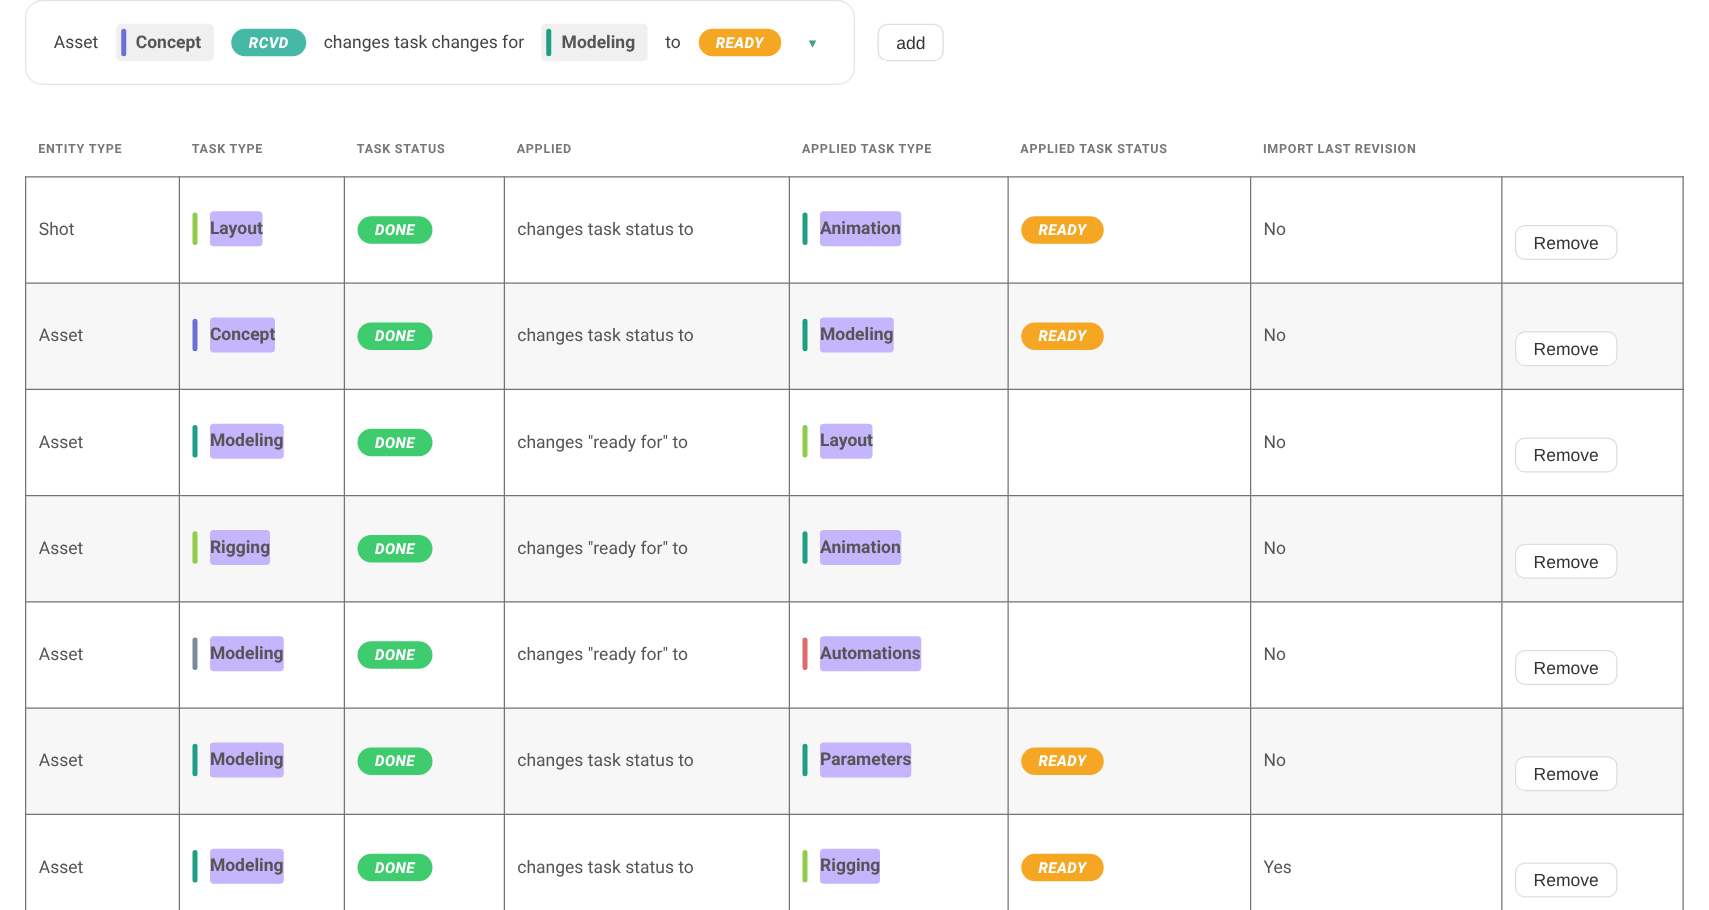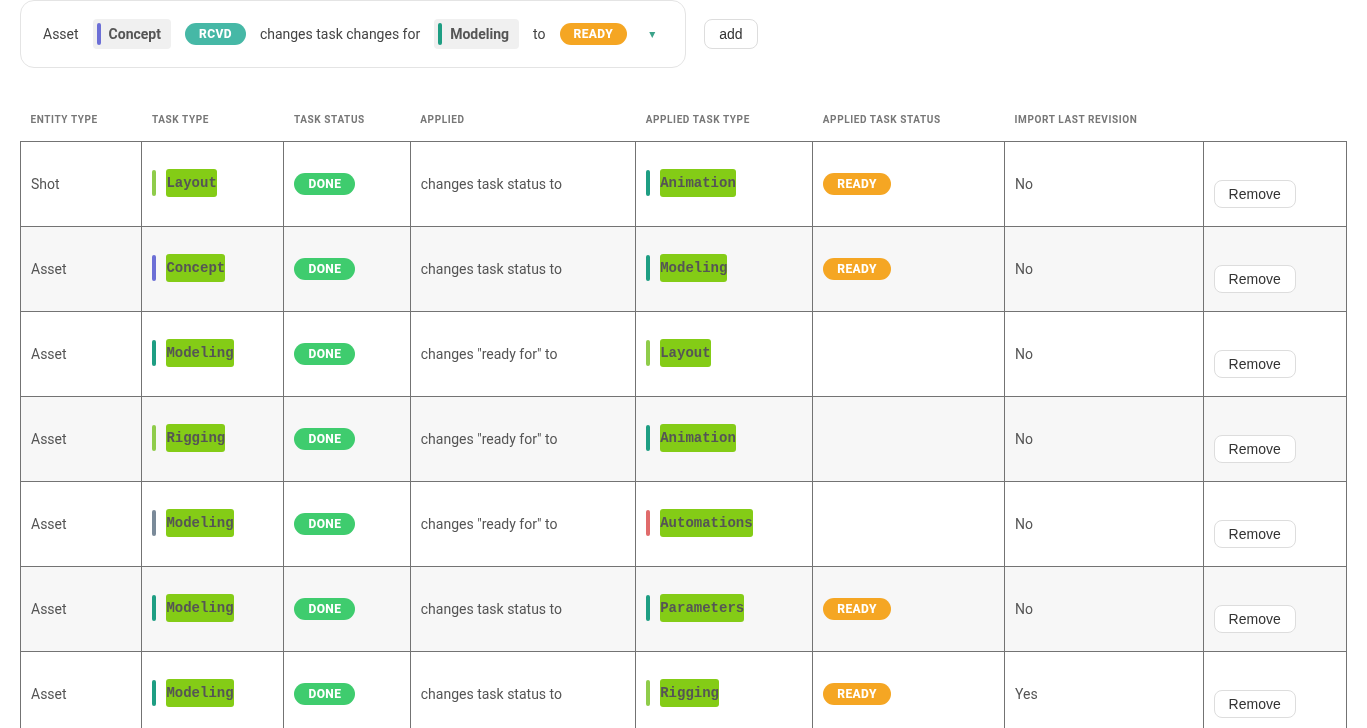--- a/index.html
+++ b/index.html
@@ -6,32 +6,32 @@
 body { font-family: -apple-system, BlinkMacSystemFont, "Segoe UI", Roboto, Helvetica, Arial, sans-serif; background: #fff; color: #333; font-size: 14px; }
 .container { padding: 0 20px; }
 .tabs { display: flex; gap: 28px; padding: 14px 0 12px 0; border-bottom: 1px solid #eee; margin-bottom: 30px; }
 .tab { color: #555; cursor: pointer; padding-bottom: 10px; }
 .tab.active { color: #6f5bd2; border-bottom: 2px solid #6f5bd2; margin-bottom: -12px; font-weight: 500; }
 .builder-row { display: flex; align-items: center; gap: 18px; }
 .builder { display: flex; align-items: center; gap: 14px; border: 1px solid #e4e4e4; border-radius: 14px; padding: 18px 22px; }
 .plain { color: #444; }
 .chip-tt { display: inline-flex; align-items: center; background: #f0f0f0; padding: 4px 10px; border-radius: 4px; font-weight: 700; color: #555; }
 .chip-tt .bar { display: inline-block; width: 4px; height: 22px; border-radius: 2px; margin-right: 8px; margin-left: -6px; }
-.chip-st { display: inline-flex; align-items: center; justify-content: center; padding: 4px 14px; border-radius: 14px; font-weight: 800; font-size: 12px; color: #fff; letter-spacing: 0.4px; }
+.chip-st { display: inline-flex; align-items: center; justify-content: center; padding: 4px 14px; border-radius: 14px; font-weight: 800; font-size: 12px; color: #fff; letter-spacing: 0.4px; font-style: italic; }
 .chev { color: #3ba38a; font-size: 12px; padding: 0 8px; cursor: pointer; }
 .btn { border: 1px solid #ddd; background: #fff; border-radius: 8px; padding: 6px 14px; cursor: pointer; color: #333; font-size: 14px; }
 .btn-sm { padding: 5px 14px; border-radius: 8px; margin-top: 20px; }
 .table-wrap { margin-top: 36px; }
 table { width: 100%; border-collapse: collapse; }
 th { text-align: left; font-size: 10px; font-weight: 700; letter-spacing: 0.6px; color: #777; padding: 10px 10px 16px 10px; }
 td { padding: 18px 10px; border: 1px solid #737373; vertical-align: middle; color: #555; }
 tbody tr:nth-child(even) td { background: #f7f7f7; }
 .tt-cell { display: inline-flex; align-items: center; }
 .tt-cell .bar { display: inline-block; width: 4px; height: 26px; border-radius: 2px; margin-right: 10px; }
-.tt-cell .lbl { background: #84cc16; padding: 6px 0; border-radius: 3px; font-weight: 700; color: #555; font-family: Liberation Mono, monospace; }
+.tt-cell .lbl { background: #c4b5fd; padding: 6px 0; border-radius: 3px; font-weight: 700; color: #555; }
 .footer { text-align: center; color: #444; padding: 20px 0; }
 .remove-cell { text-align: left; }
 </style>
 </head>
 <body>
 
 <div class="container">
 
   <div class="builder-row">
     <div class="builder">

